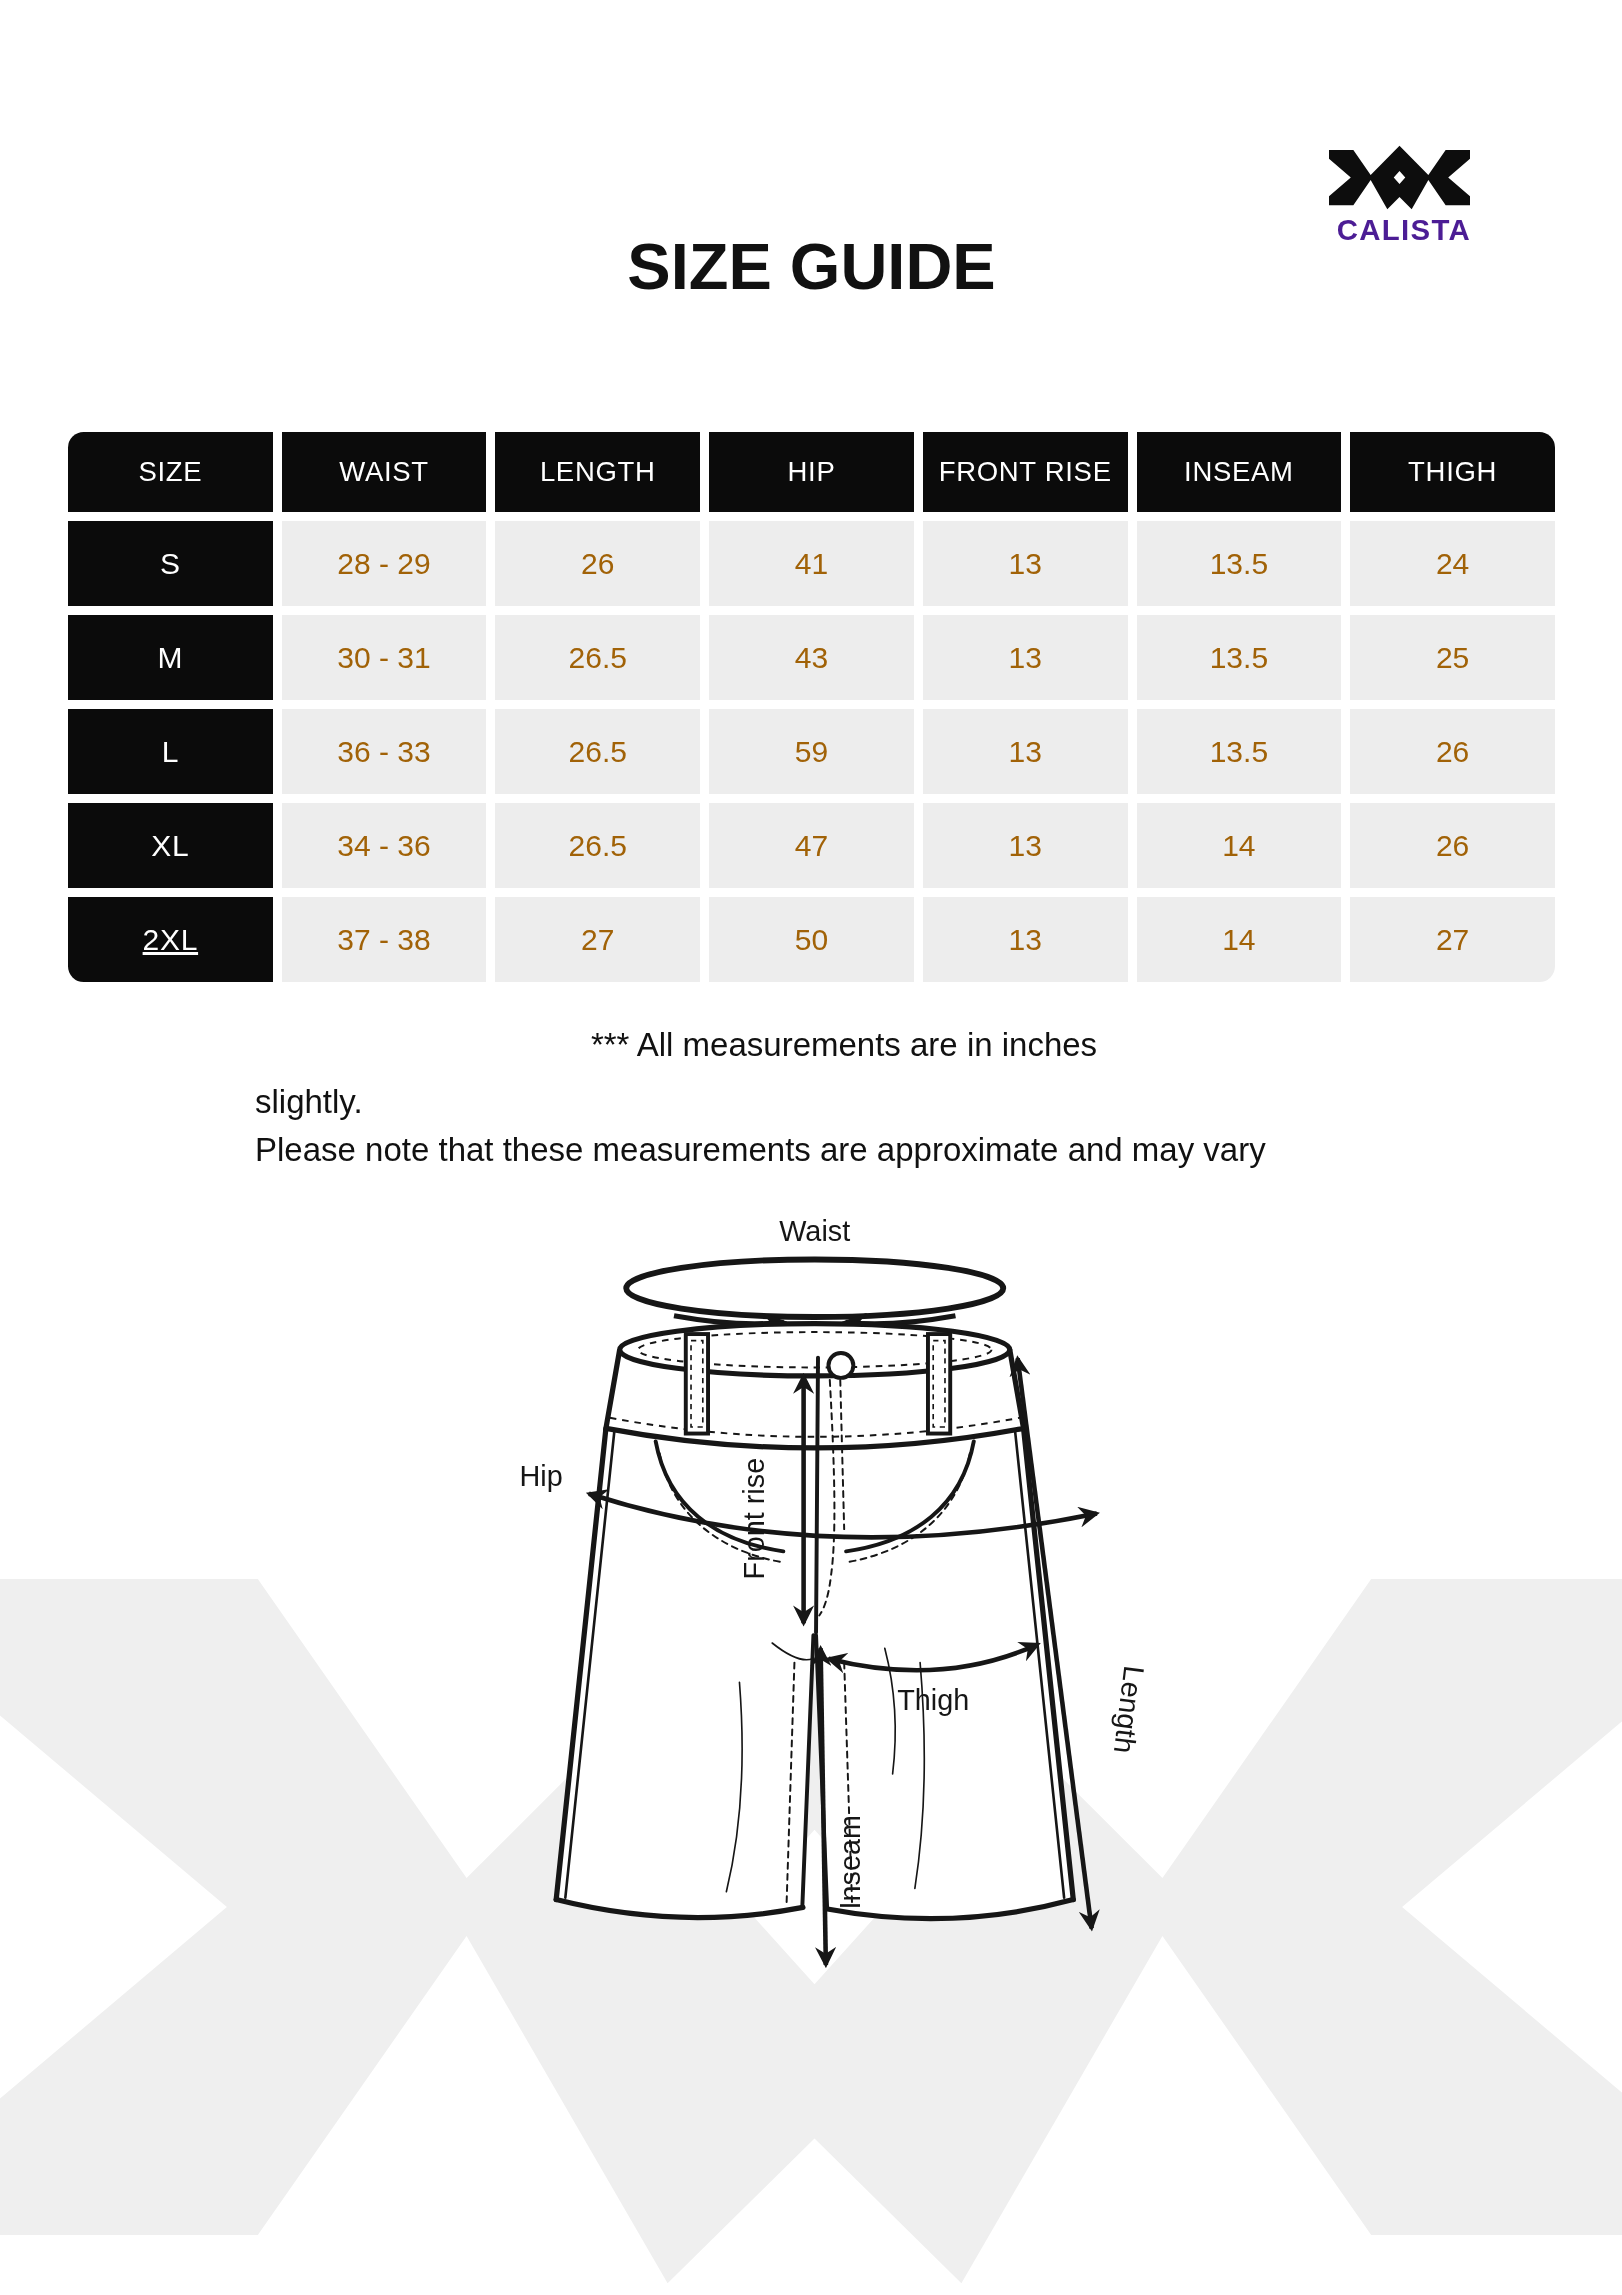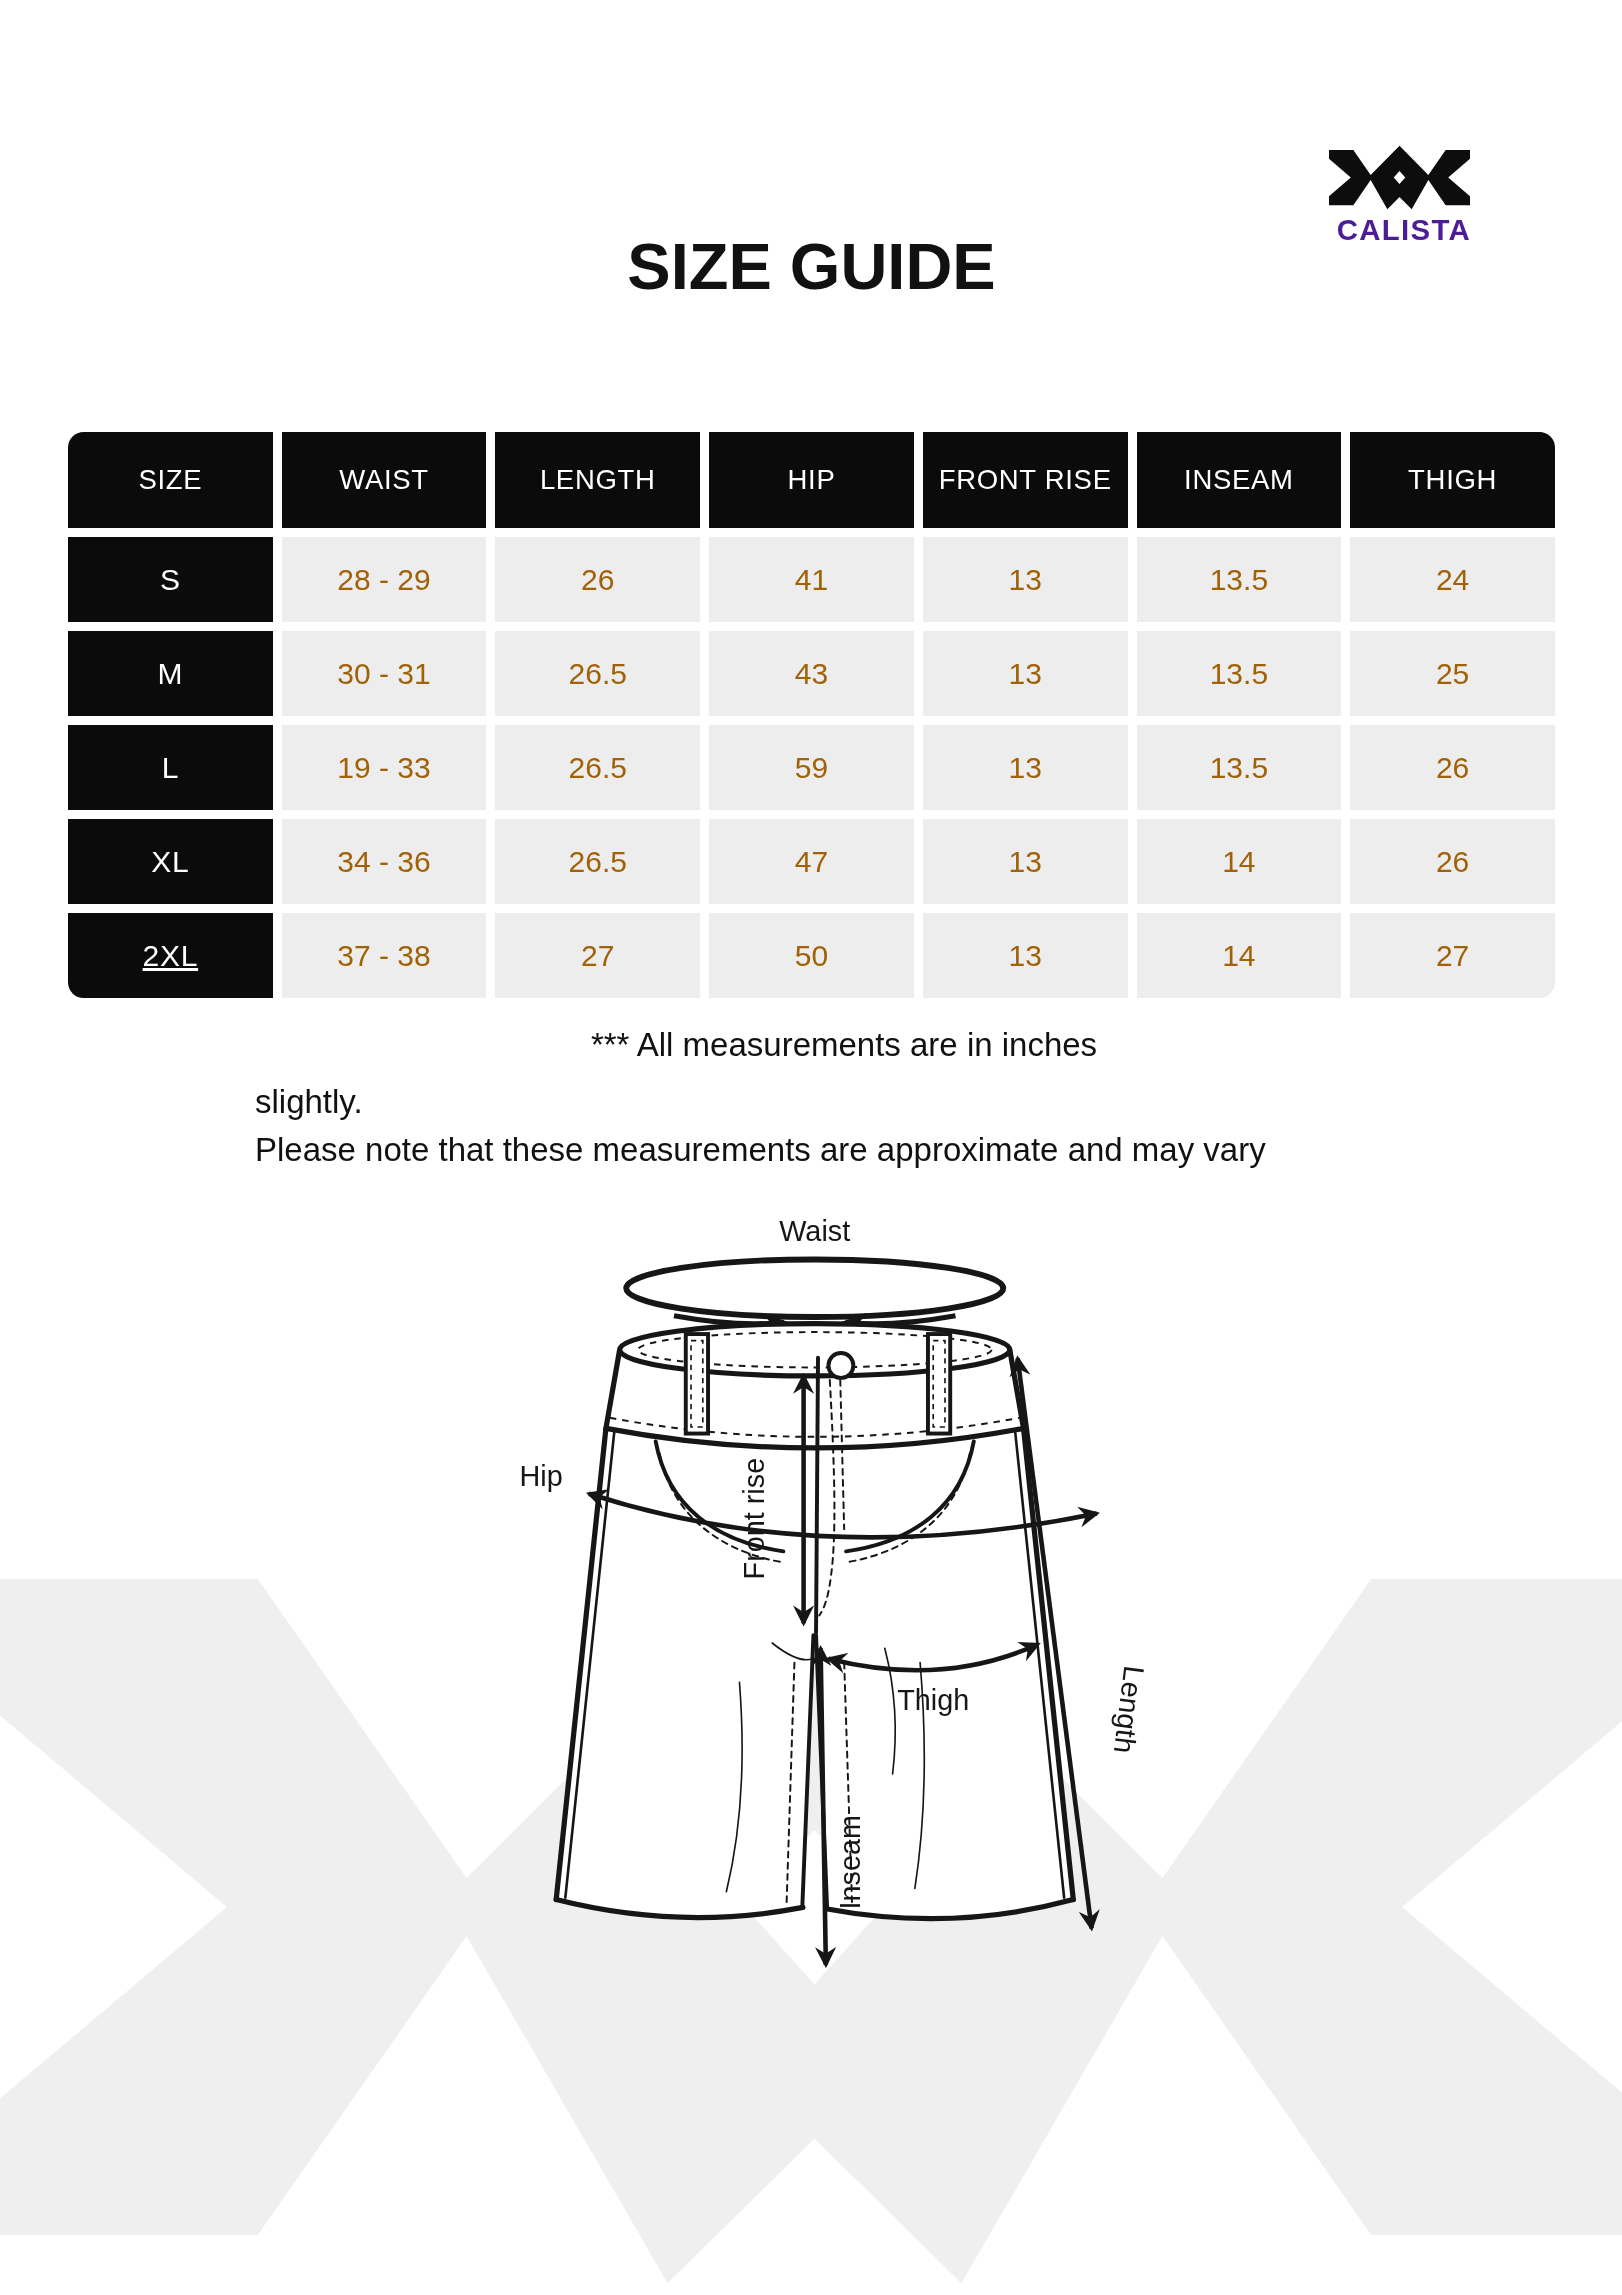--- a/index.html
+++ b/index.html
@@ -14,21 +14,21 @@
     font-size:65px;font-weight:700;letter-spacing:0px;color:#111;z-index:5;
   }
   #brand-logo{left:1327px;top:145px;width:144px;text-align:center;z-index:5;}
   #brand-logo svg{display:block;width:141px;height:65px;margin:0 auto;}
   #brand-name{font-size:29.4px;font-weight:700;letter-spacing:1.3px;color:#4c1d95;margin-top:2.6px;text-align:right;}
   
   #size-table-wrap{left:59px;top:423px;width:1505px;z-index:5;}
   table#size-table{width:100%;border-collapse:separate;border-spacing:9.2px;table-layout:fixed;}
   #size-table th,#size-table td{text-align:center;vertical-align:middle;padding:0;}
   #size-table thead th{
-    background:#0b0b0b;color:#ffffff;font-weight:400;font-size:27.5px;height:96px;letter-spacing:0.7px;
+    background:#0b0b0b;color:#ffffff;font-weight:400;font-size:27.5px;height:80px;letter-spacing:0.7px;
   }
   #size-table tbody th{
     background:#0b0b0b;color:#ffffff;font-weight:400;font-size:30px;height:85px;letter-spacing:0.7px;
   }
   #size-table tbody td{background:#ededed;color:#a16207;font-size:30px;height:85px;}
   #size-table thead th:first-child{border-top-left-radius:15.7px;}
   #size-table thead th:last-child{border-top-right-radius:15.7px;}
   #size-table tr.last th{border-bottom-left-radius:15.7px;text-decoration:underline;}
   #size-table tr.last td:last-child{border-bottom-right-radius:15.7px;}
   
@@ -78,21 +78,21 @@
           <th>M</th>
           <td>30 - 31</td>
           <td>26.5</td>
           <td>43</td>
           <td>13</td>
           <td>13.5</td>
           <td>25</td>
         </tr>
         <tr>
           <th>L</th>
-          <td>19 - 33</td>
+          <td>36 - 33</td>
           <td>26.5</td>
           <td>59</td>
           <td>13</td>
           <td>13.5</td>
           <td>26</td>
         </tr>
         <tr>
           <th>XL</th>
           <td>34 - 36</td>
           <td>26.5</td>

